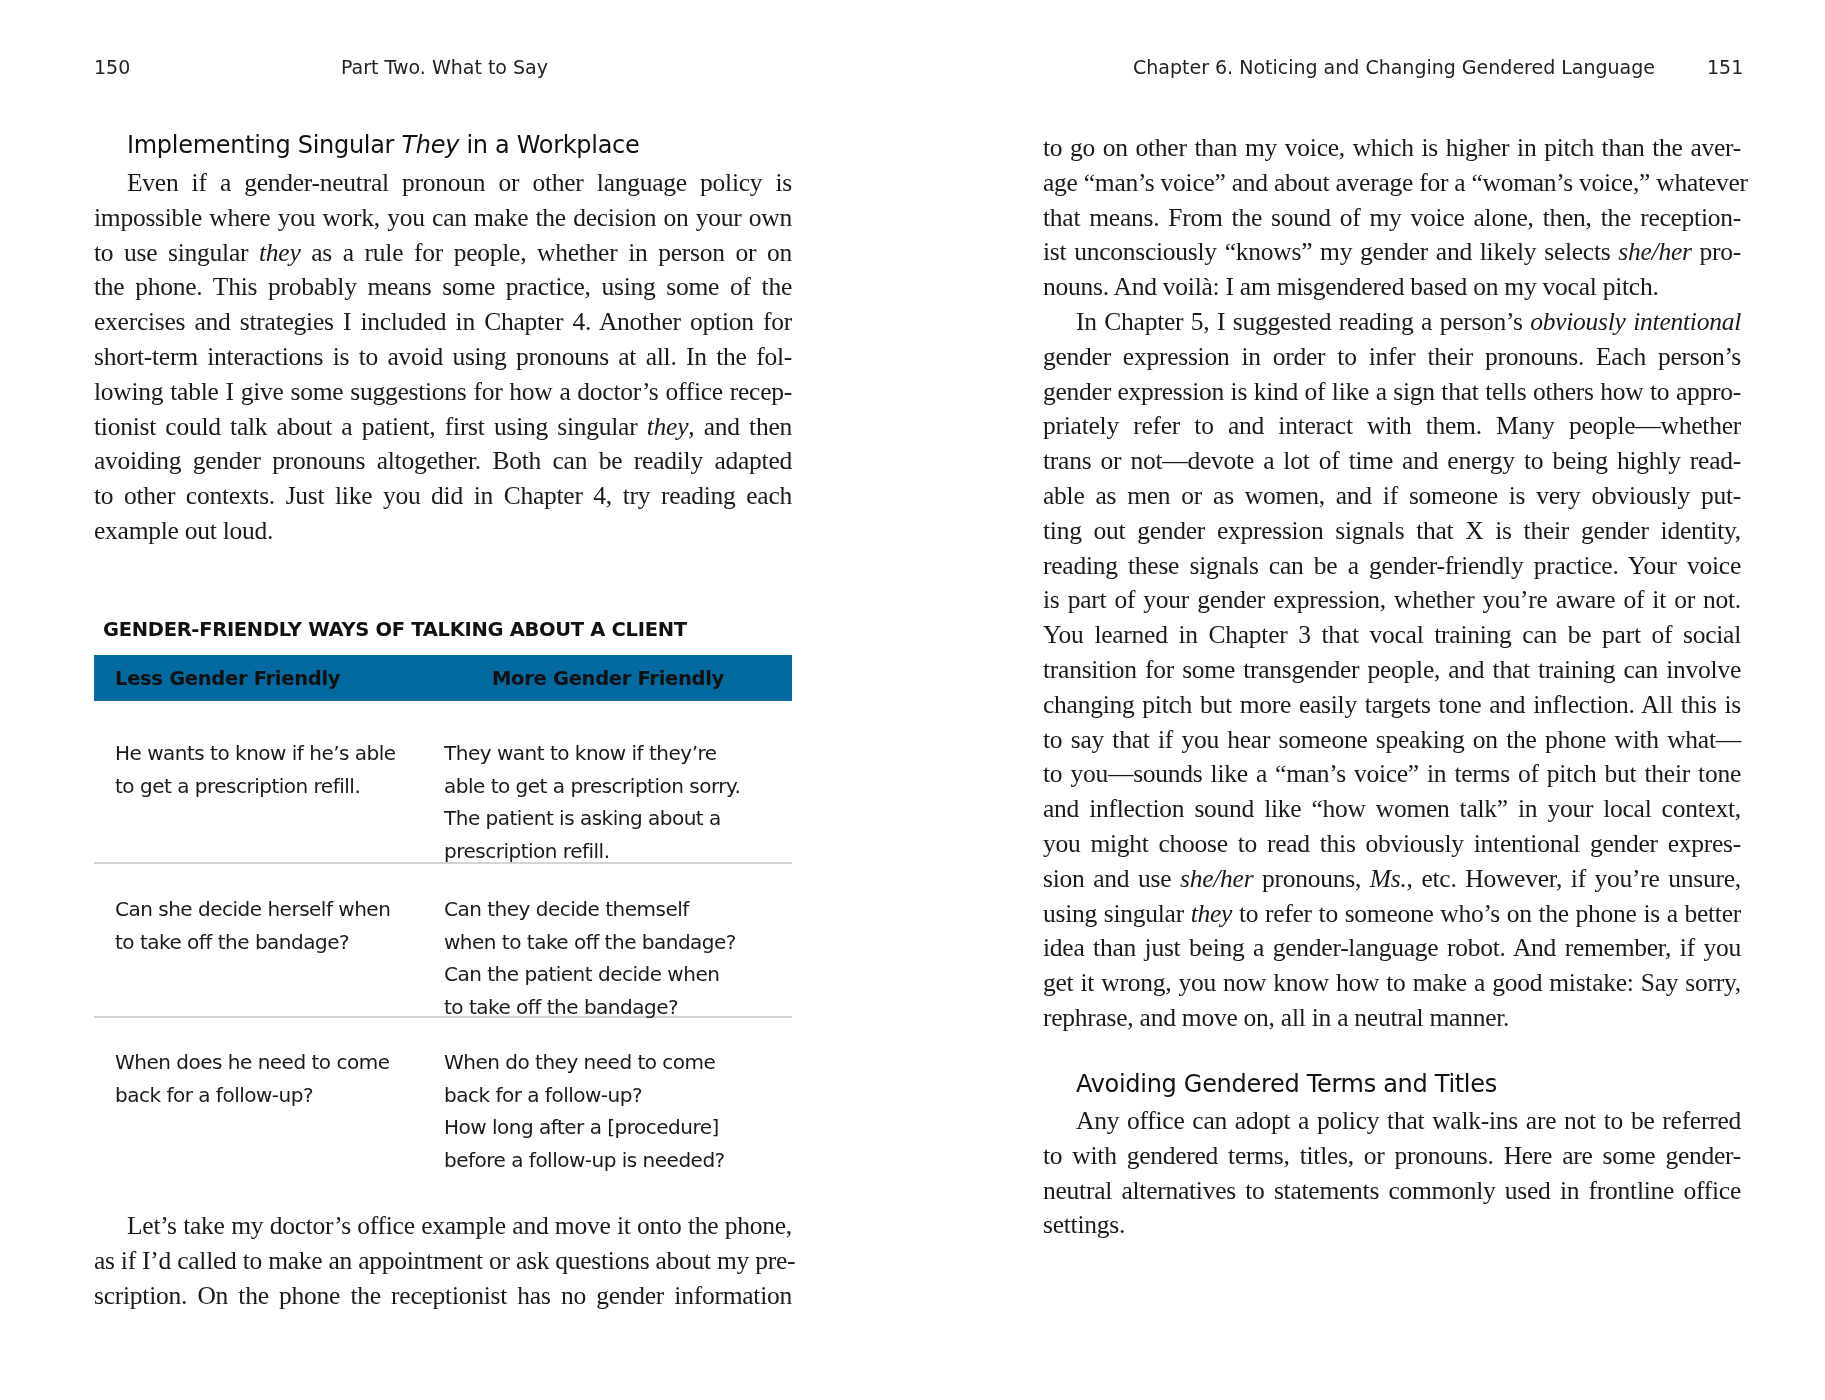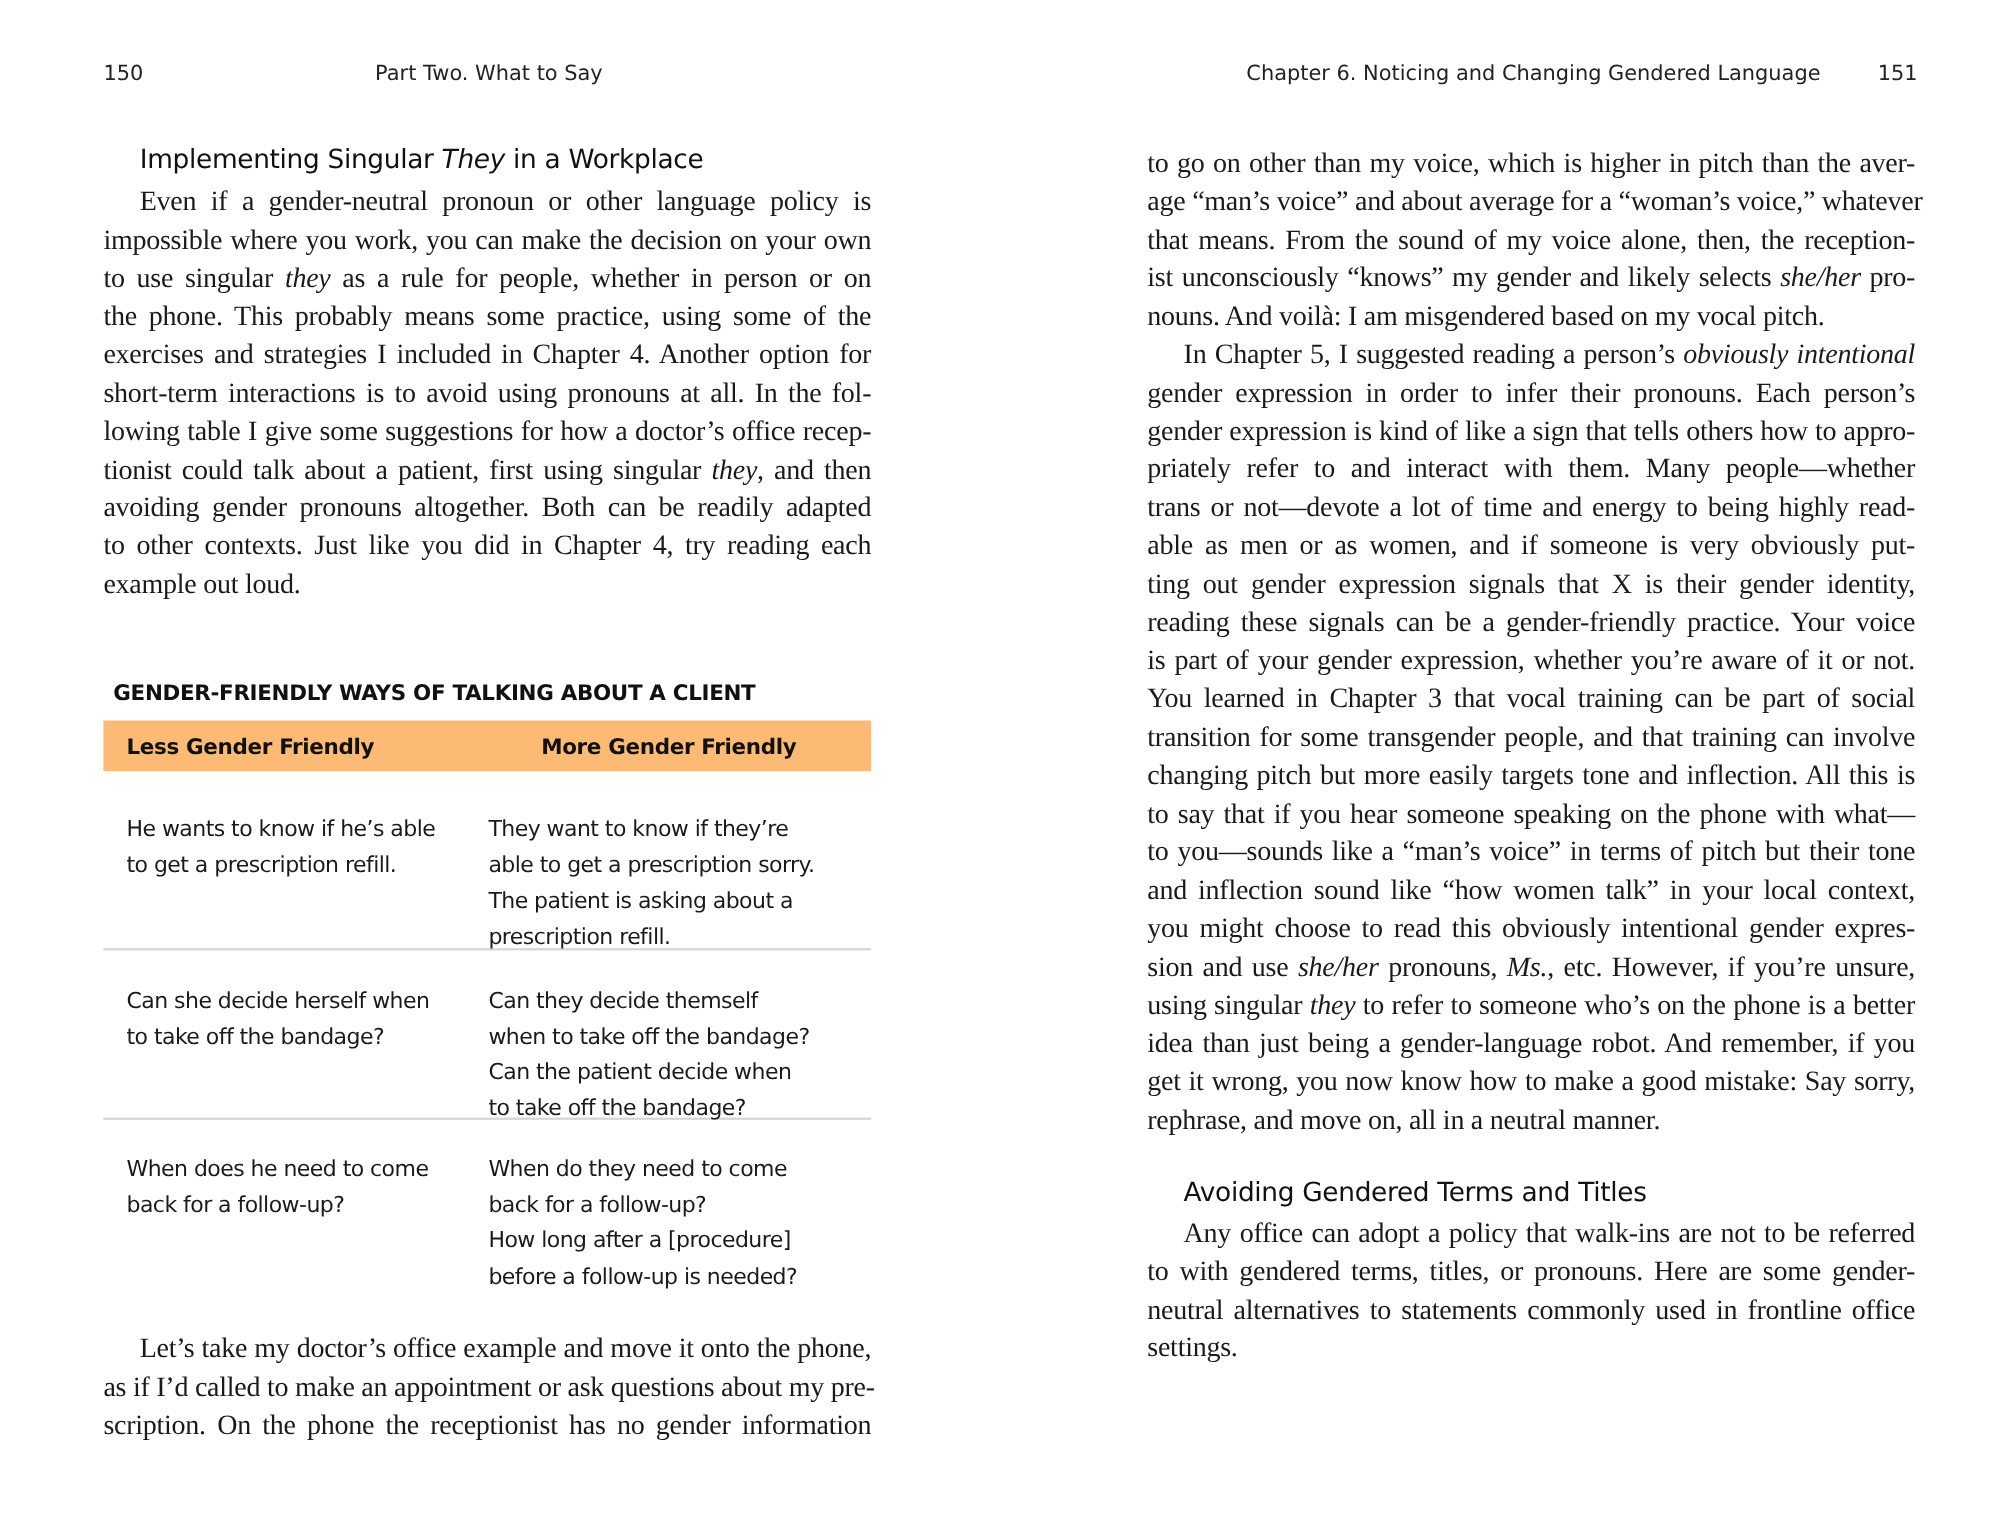--- a/index.html
+++ b/index.html
@@ -10,21 +10,21 @@
   .runhead { position:absolute; top:56px; font-family:"DejaVu Sans", sans-serif; font-size:19px; color:#222; white-space:nowrap; }
   .heading { position:absolute; font-family:"DejaVu Sans", sans-serif; font-size:24px; color:#111; white-space:nowrap; letter-spacing:-0.3px; }
   .heading i { font-style:italic; }
   .col { position:absolute; width:698px; }
   .line { font-family:"Liberation Serif", serif; font-size:25.5px; line-height:34.8px; height:34.8px; white-space:nowrap; text-align:justify; text-align-last:justify; letter-spacing:-0.25px; overflow:visible; }
   .line.last { text-align-last:left; }
   .line.indent { padding-left:33px; }
   .line i { font-style:italic; }
   .tbl-title { position:absolute; left:103px; font-family:"DejaVu Sans", sans-serif; font-weight:bold; font-size:19.5px; line-height:32.5px; color:#111; letter-spacing:-0.3px;margin-top:29px; }
   .tbl { position:absolute; left:94px; width:698px; top:655px; }
-  .tbl-head { background:#fdba74; height:46px; display:flex; align-items:center; font-family:"DejaVu Sans", sans-serif; font-weight:bold; font-size:19.5px; color:#111; letter-spacing:-0.3px; }
+  .tbl-head { background:#0369a1; height:46px; display:flex; align-items:center; font-family:"DejaVu Sans", sans-serif; font-weight:bold; font-size:19.5px; color:#111; letter-spacing:-0.3px; }
   .tbl-head .c1 { width:350px; padding-left:21px; box-sizing:border-box; }
   .tbl-head .c2 { flex:1; padding-left:0;margin-left:48px; }
   .tbl-row { display:flex; border-bottom:2px solid #d4d4d4; box-sizing:border-box; }
   .tbl-row.lastrow { border-bottom:none; }
   .tbl-row .c1 { width:350px; padding-left:21px; box-sizing:border-box; }
   .tbl-row .c2 { flex:1; }
   .cell-line { font-family:"DejaVu Sans", sans-serif; font-size:20px; line-height:32.5px; height:32.5px; color:#1a1a1a; white-space:nowrap; letter-spacing:-0.5px; }
 </style>
 </head>
 <body>

